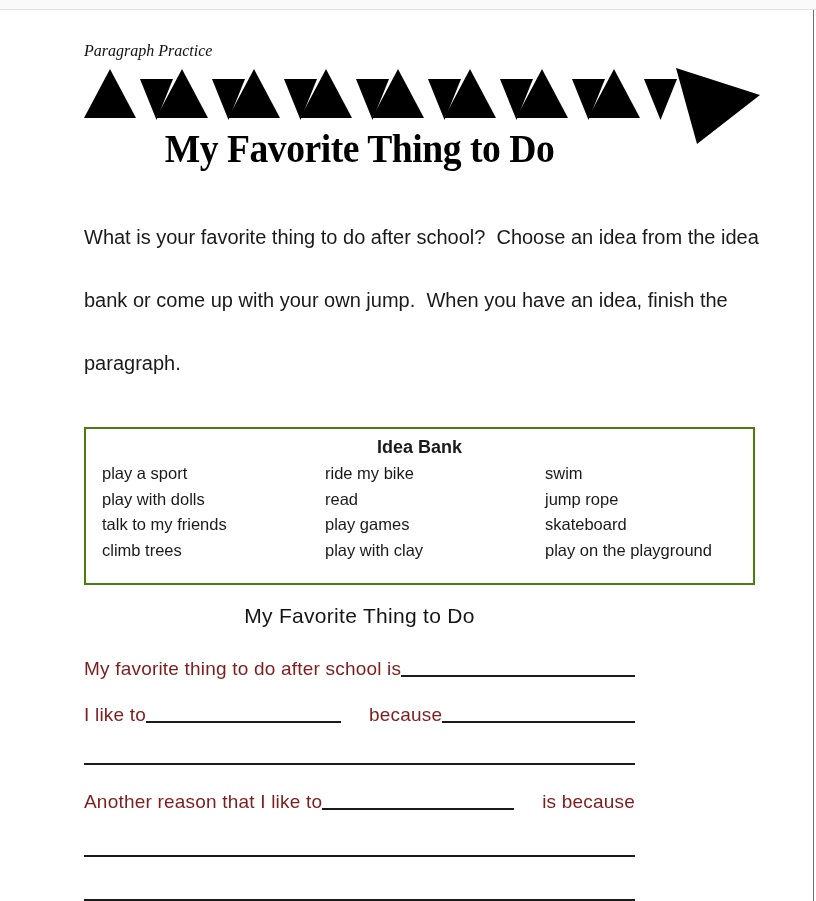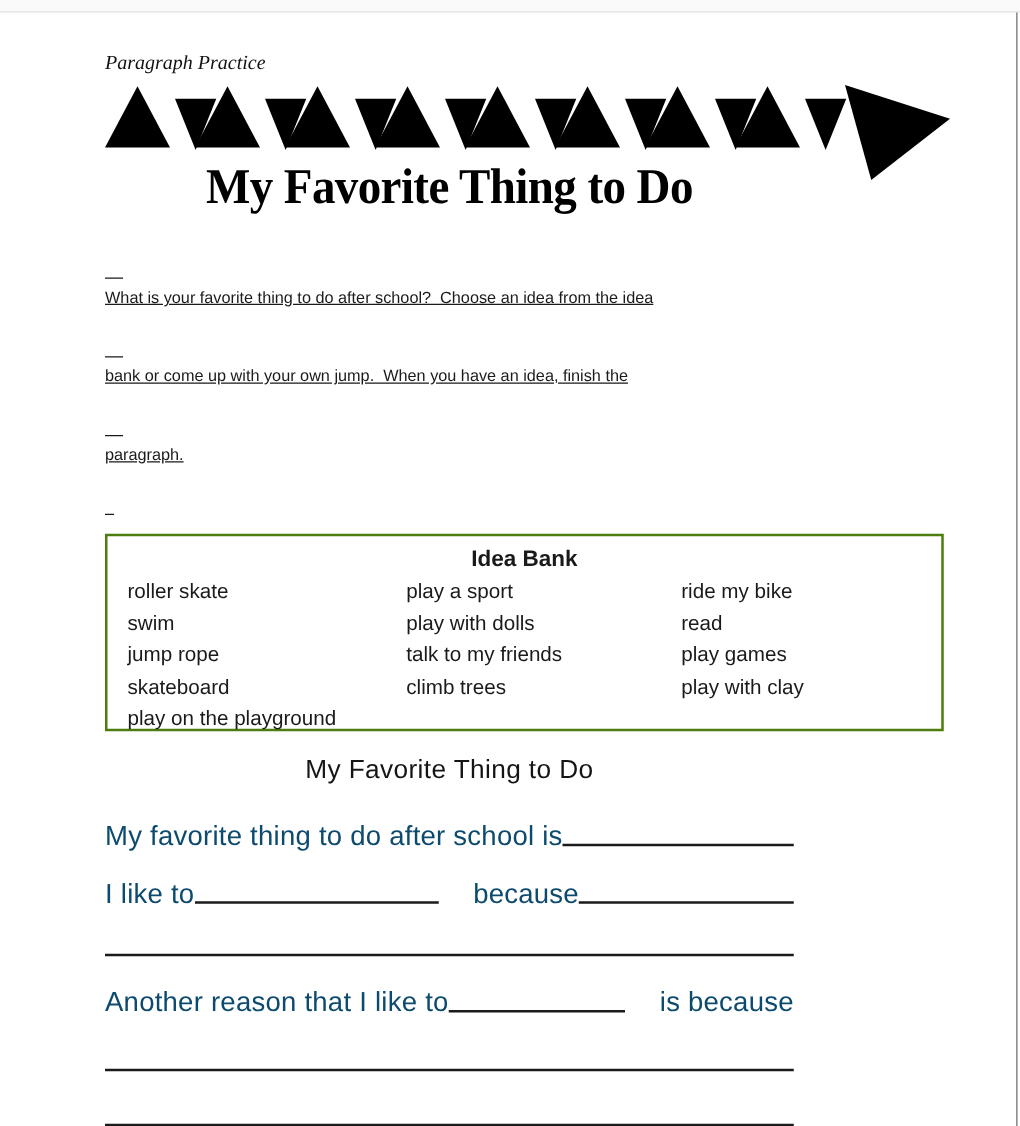--- a/index.html
+++ b/index.html
@@ -14,31 +14,31 @@
   .header-label { font-family:"Liberation Serif", serif; font-style:italic;
                   font-size:16px; line-height:18px; color:#111; }
 
   .tri-border { display:block; margin-top:6px; margin-bottom:-16px; }
 
   .page-title { font-family:"Liberation Serif", serif; font-weight:bold;
                 font-size:40px; line-height:42px; text-align:center; color:#000;
                 letter-spacing:-0.5px; transform:scaleX(0.94); transform-origin:center;
                 margin-bottom:15px; }
 
-  .instructions { font-size:13px; line-height:21px; white-space:pre; margin-bottom:11px;text-decoration:underline; }
+  .instructions { font-size:20px; line-height:21px; white-space:pre; margin-bottom:11px; }
   .instructions span { display:block; }
 
   .idea-box { width:671px; height:158px; border:2px solid #4d7c0f; padding-top:6px;
               margin-bottom:17px; }
   .idea-title { font-weight:bold; font-size:18px; line-height:24px; text-align:center; }
   .idea-grid { display:grid; grid-template-columns:223px 220px 1fr; padding-left:16px;
                margin-top:2px; }
   .idea-grid span { font-size:16.5px; line-height:25.5px; white-space:pre; }
 
-  .hw { font-size:22px; letter-spacing:0.2px; color:#0c4a6e;justify-content:space-between; }
+  .hw { font-size:19px; letter-spacing:0.2px; color:#7f1d1d;justify-content:space-between; }
   .hw-heading { font-size:21px; line-height:27px; text-align:center; letter-spacing:0.3px;
                 color:#151515; margin-bottom:23px; }
 
   .wrow { display:flex; align-items:flex-end; height:30px; }
   .wrow .txt { line-height:26px; white-space:pre; }
   .rule-fill { flex:1; border-bottom:2px solid #1b1b1b; margin-bottom:5px; }
   .w195 { flex:0 0 195px; }
   .gap { padding-left:7px;margin-left:21px; }
   .row1 { margin-bottom:16px; }
   .hr { height:0; border-top:2px solid #1b1b1b; }
@@ -83,21 +83,20 @@
 
   <div class="instructions">
     <span>What is your favorite thing to do after school?  Choose an idea from the idea</span>
     <span>bank or come up with your own jump.  When you have an idea, finish the</span>
     <span>paragraph.</span>
   </div>
 
   <div class="idea-box">
     <div class="idea-title">Idea Bank</div>
     <div class="idea-grid">
-      <span>roller skate</span>
       <span>play a sport</span>
       <span>ride my bike</span>
       <span>swim</span>
       <span>play with dolls</span>
       <span>read</span>
       <span>jump rope</span>
       <span>talk to my friends</span>
       <span>play games</span>
       <span>skateboard</span>
       <span>climb trees</span>

